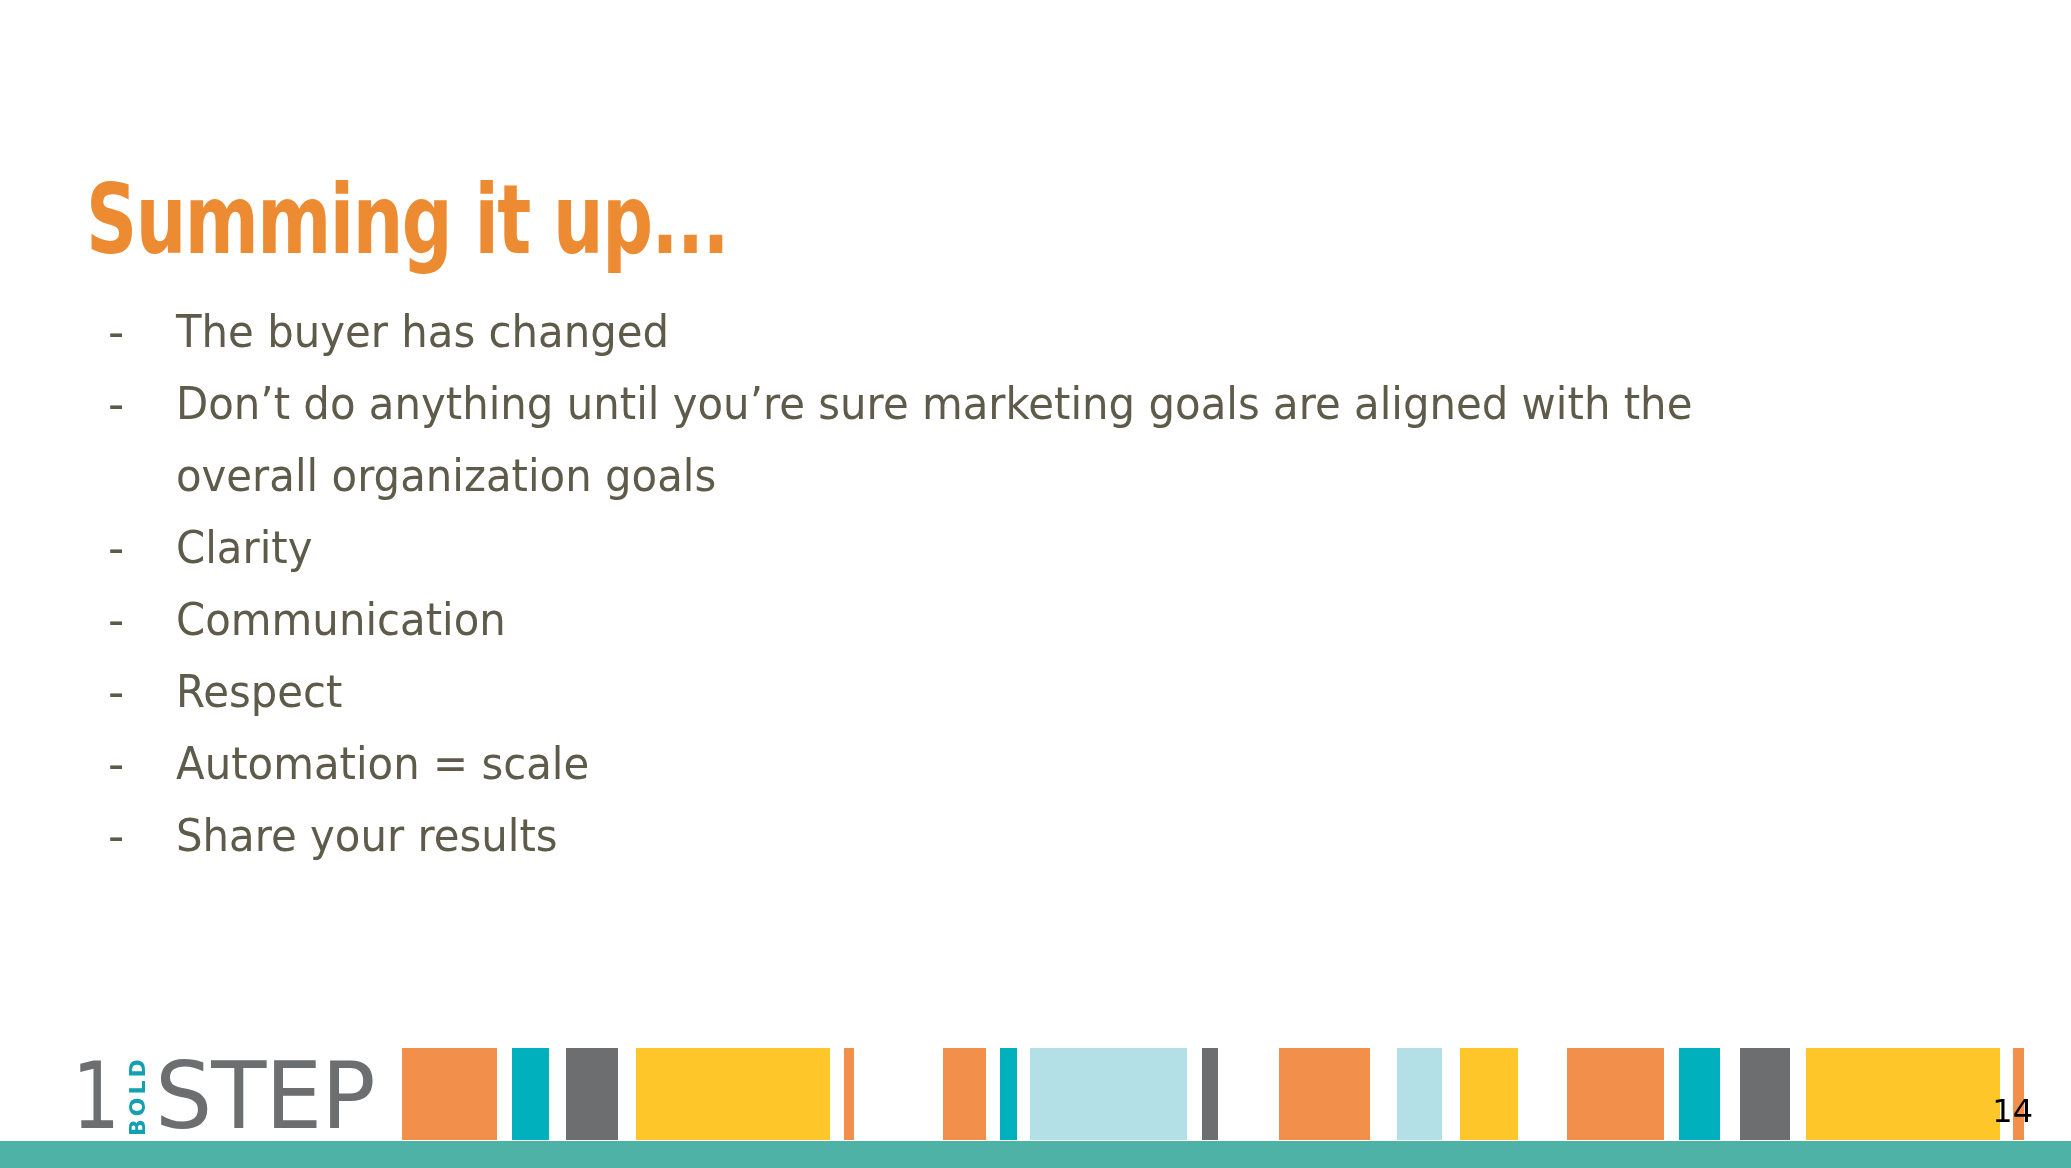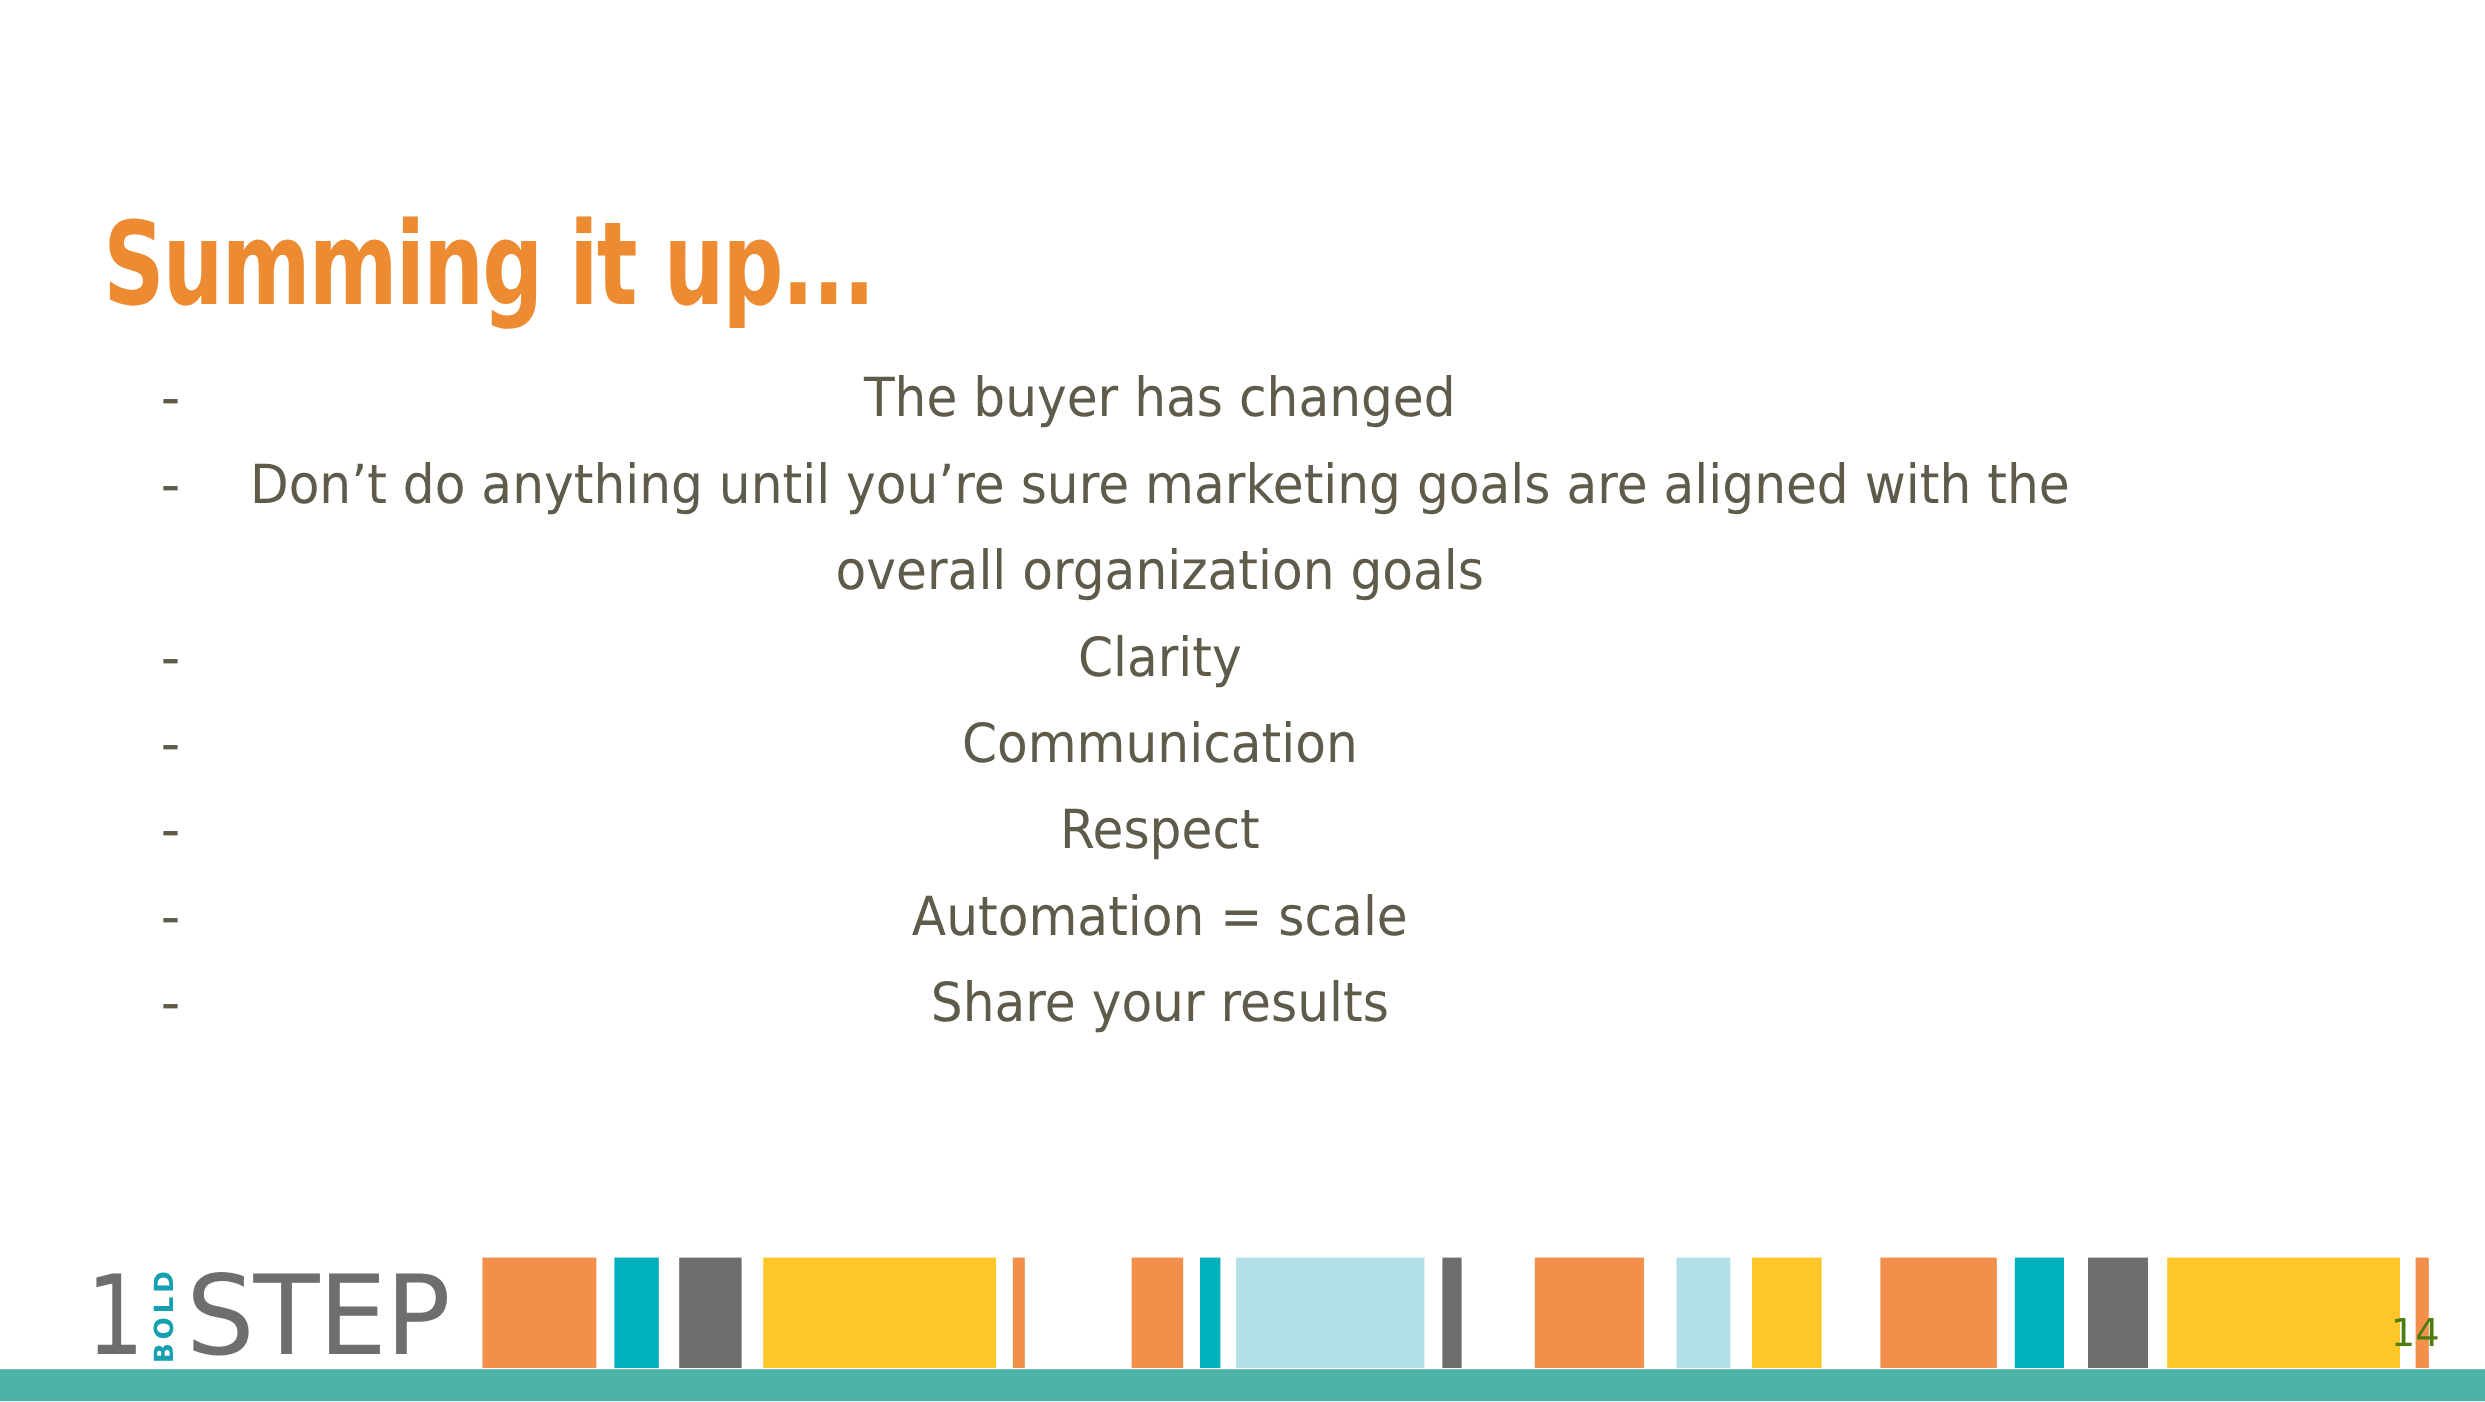--- a/index.html
+++ b/index.html
@@ -11,21 +11,20 @@
   body {
     font-family: "Liberation Sans", sans-serif;
   }
 
   #slide {
     position: relative;
     width: 2071px;
     height: 1168px;
     background: #ffffff;
     overflow: hidden;
-    text-align: center;
   }
 
   
   #slide-title {
     position: absolute;
     left: 86px;
     top: 108px;
     font-family: "DejaVu Sans", sans-serif;
     font-weight: bold;
     font-size: 96px;
@@ -136,21 +135,21 @@
     top: 0;
     height: 92px;
   }
 
   #page-number {
     position: absolute;
     right: 38px;
     bottom: 38px;
     font-family: "DejaVu Sans", sans-serif;
     font-size: 32px;
-    color: #4d7c0f;
+    color: #000000;
   }
 
   #bottom-bar {
     position: absolute;
     left: 0;
     bottom: 0;
     width: 2071px;
     height: 27px;
     background: #4EB3A6;
   }

